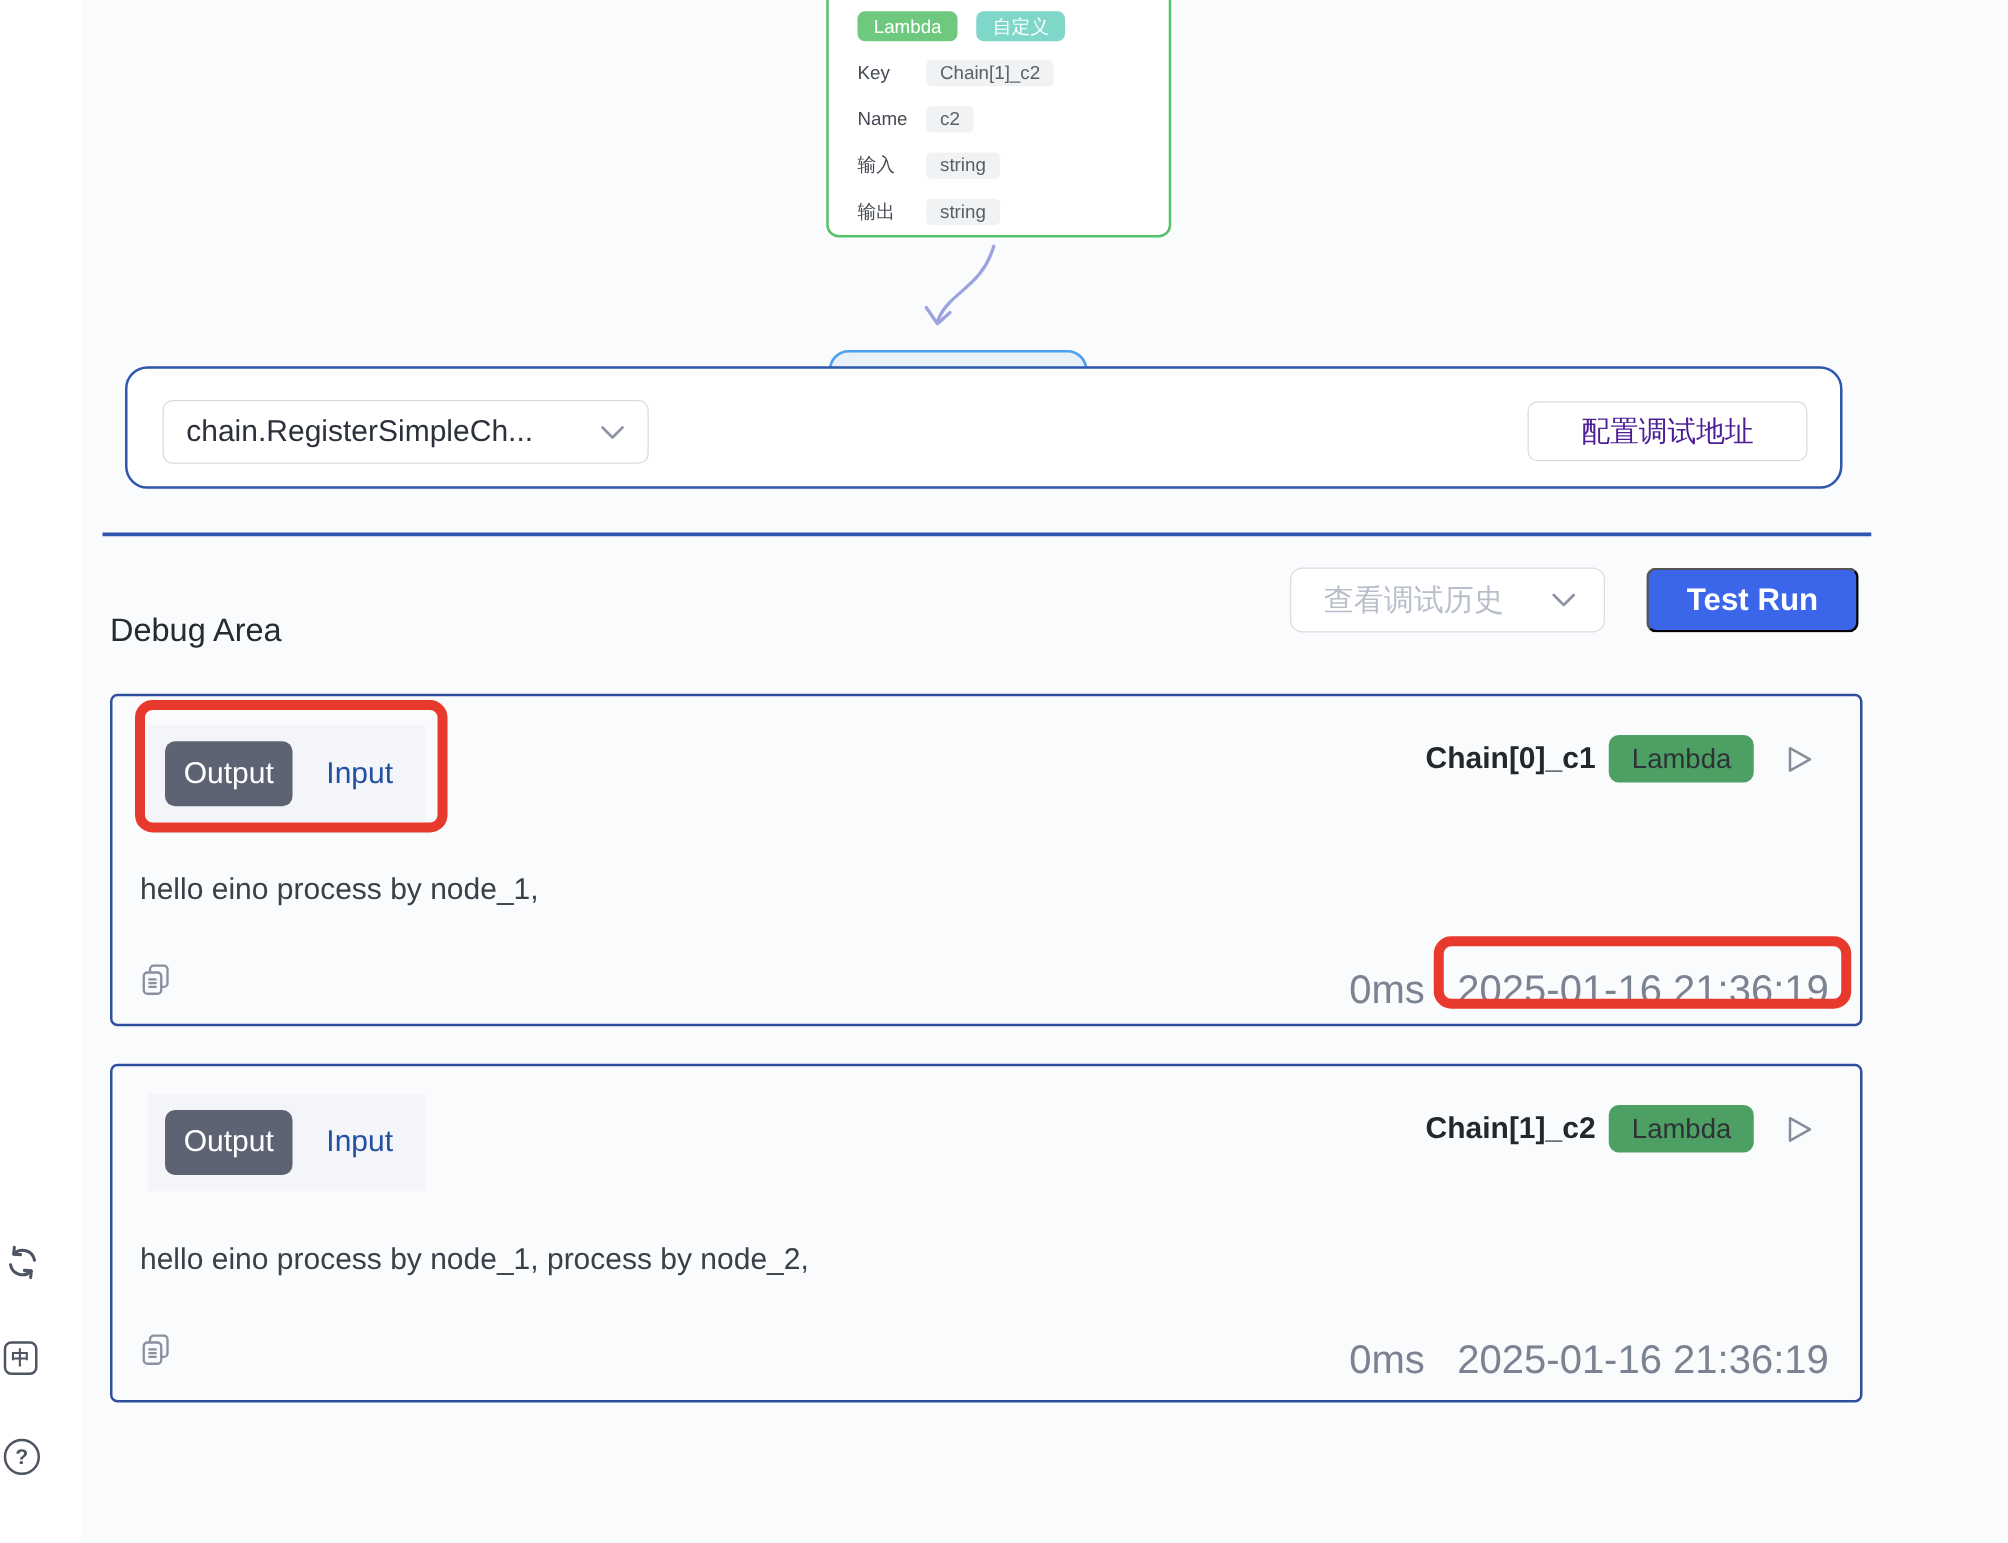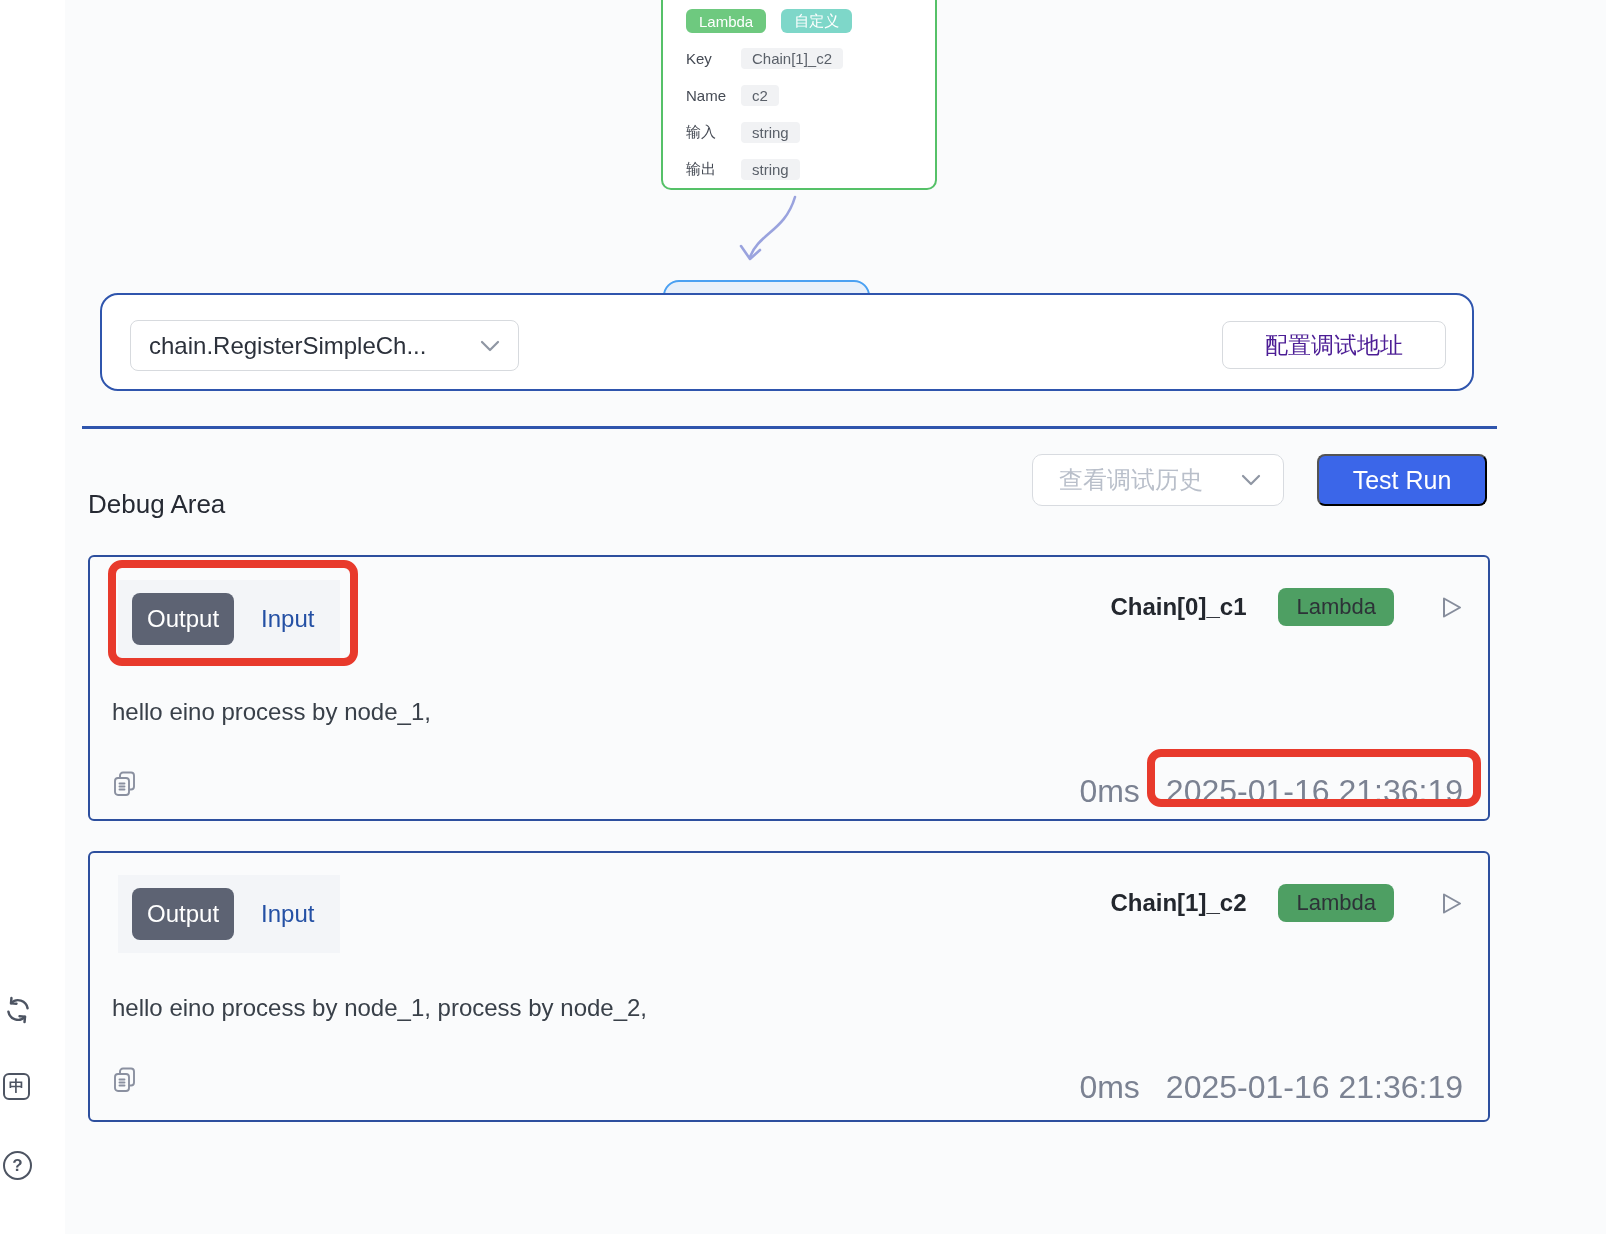--- a/index.html
+++ b/index.html
@@ -54,33 +54,33 @@
                border:2px solid #3a63d2; border-radius:10px; display:flex; align-items:center;
                justify-content:center; gap:10px; background:transparent; }
   .addr-text { font-size:22px; color:#8e94a1; }
   .addr-dot { width:11px; height:11px; border-radius:50%; background:#4caf50; }
   .history-select { position:absolute; left:1032px; top:454px; width:252px; height:52px;
                     background:#ffffff; border:1.5px solid #d8dbe0; border-radius:10px;
                     display:flex; align-items:center; padding:0 22px 0 26px; cursor:pointer; }
   .history-text { font-size:24px; color:#b9bfca; flex:1; }
   .testrun-btn { position:absolute; left:1317px; top:454px; width:170px; height:52px;
                  background:#3b66e9; border-radius:8px; color:#ffffff; font-size:25px;
-                 display:flex; align-items:center; justify-content:center; cursor:pointer; }
+                 display:flex; align-items:center; justify-content:center; cursor:pointer;font-weight:bold; }
 
   
   .result-card { position:absolute; left:88px; width:1402px; border:2px solid #2d4f9e;
                  border-radius:6px; background:transparent;padding-left:28px; }
   .card-1 { top:555px; height:266px; }
   .card-2 { top:851px; height:271px; }
   .tab-strip { position:absolute; left:28px; top:23px; width:222px; height:78px;
                background:#f3f5f8; display:flex; align-items:center; padding-left:14px; gap:27px; }
   .tab-output { background:#5d6373; color:#ffffff; font-size:24px; border-radius:8px;
                 padding:12px 15px; cursor:pointer; }
   .tab-input { color:#2450a4; font-size:24px; font-weight:500; cursor:pointer; }
-  .card-head-right { position:absolute; right:24px; top:31px; display:flex; align-items:center; gap:32px;text-align:right; }
+  .card-head-right { position:absolute; right:36px; top:31px; display:flex; align-items:center; gap:11px;text-align:right; }
   .node-key { font-size:24px; font-weight:bold; color:#23272e; }
   .type-badge { background:#4e9f63; color:#2d3237; font-size:22px; border-radius:8px; padding:6px 18px; }
   .play-btn { margin-left:11px; display:flex; cursor:pointer; }
   .card-content { position:absolute; left:22px; top:141px; font-size:24px; color:#394049; }
   .copy-btn { position:absolute; left:22px; top:213px; cursor:pointer; display:flex; }
   .time-row { position:absolute; right:25px; top:216px; display:flex; gap:26px;
               font-size:32px; color:#7b8292; }
 
   
   .annotation { position:absolute; border:8px solid #e83a2c; border-radius:14px; z-index:6; pointer-events:none; }

